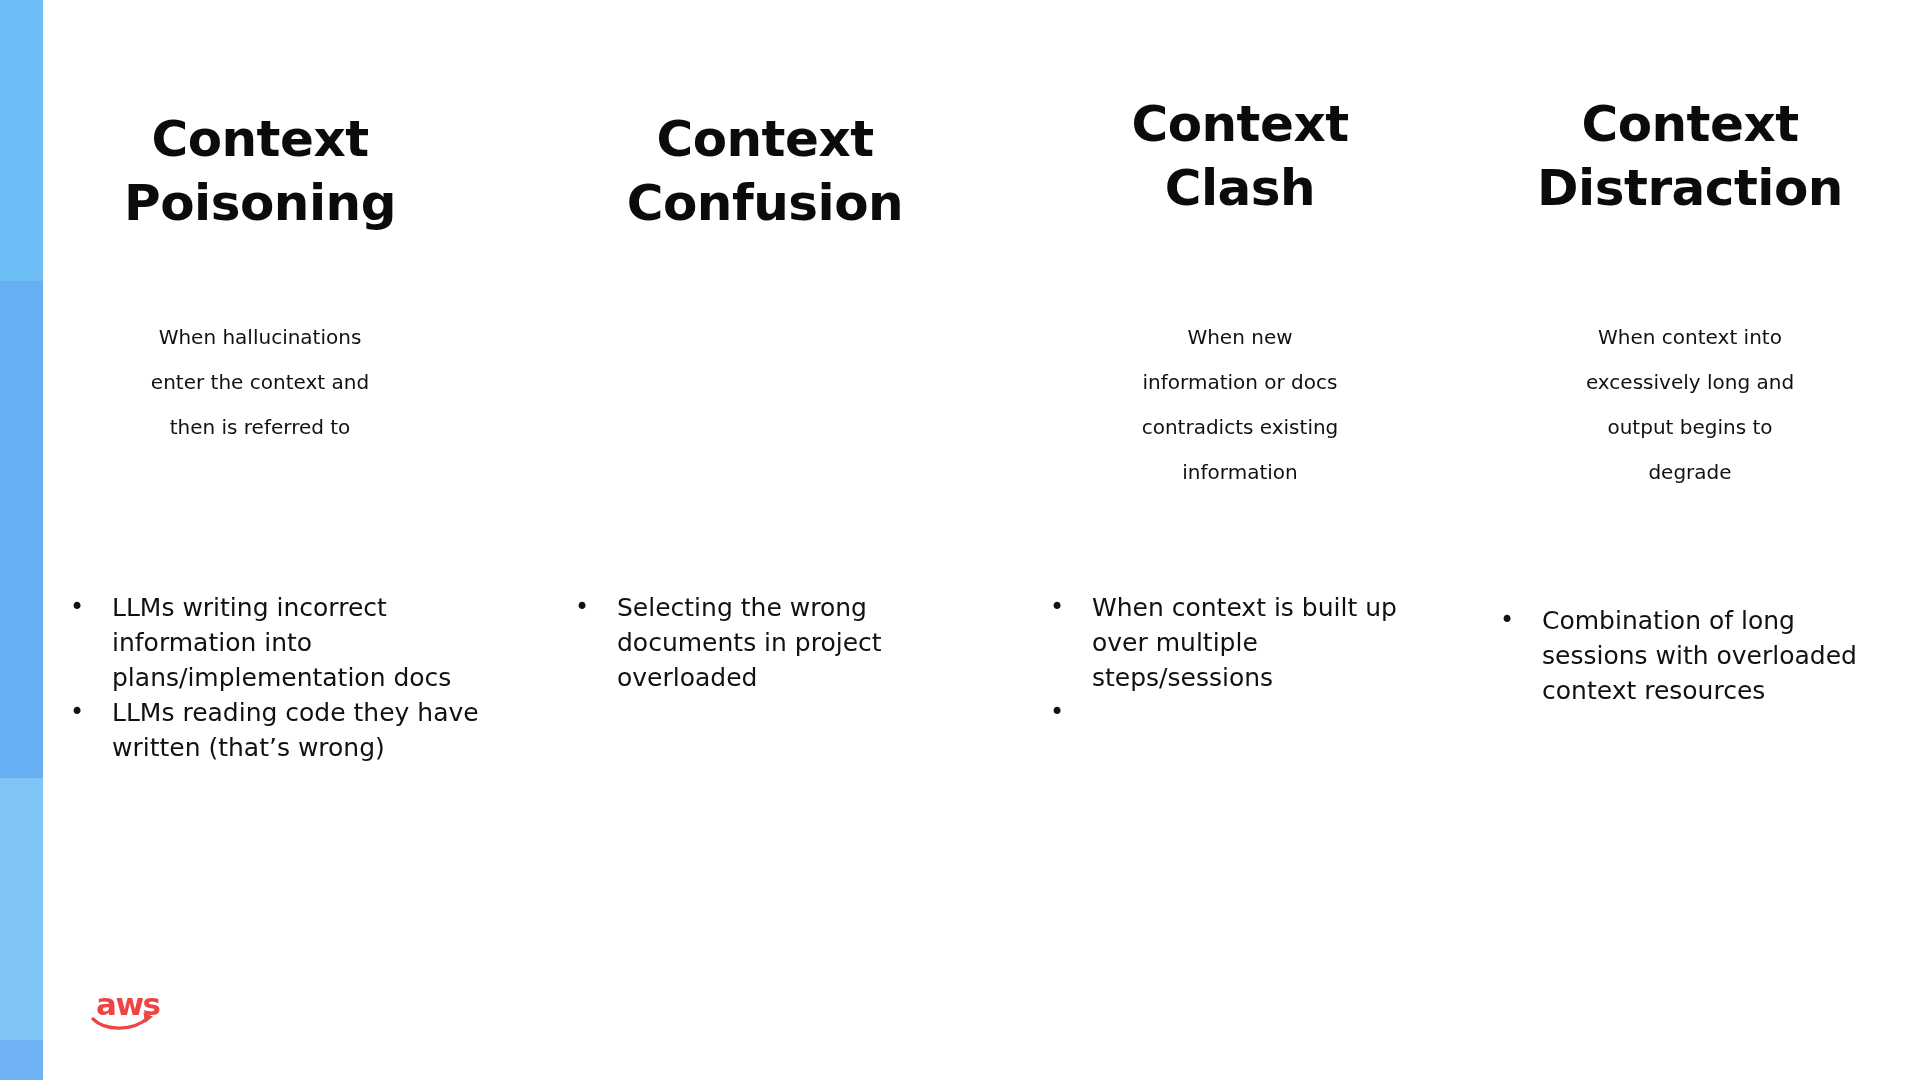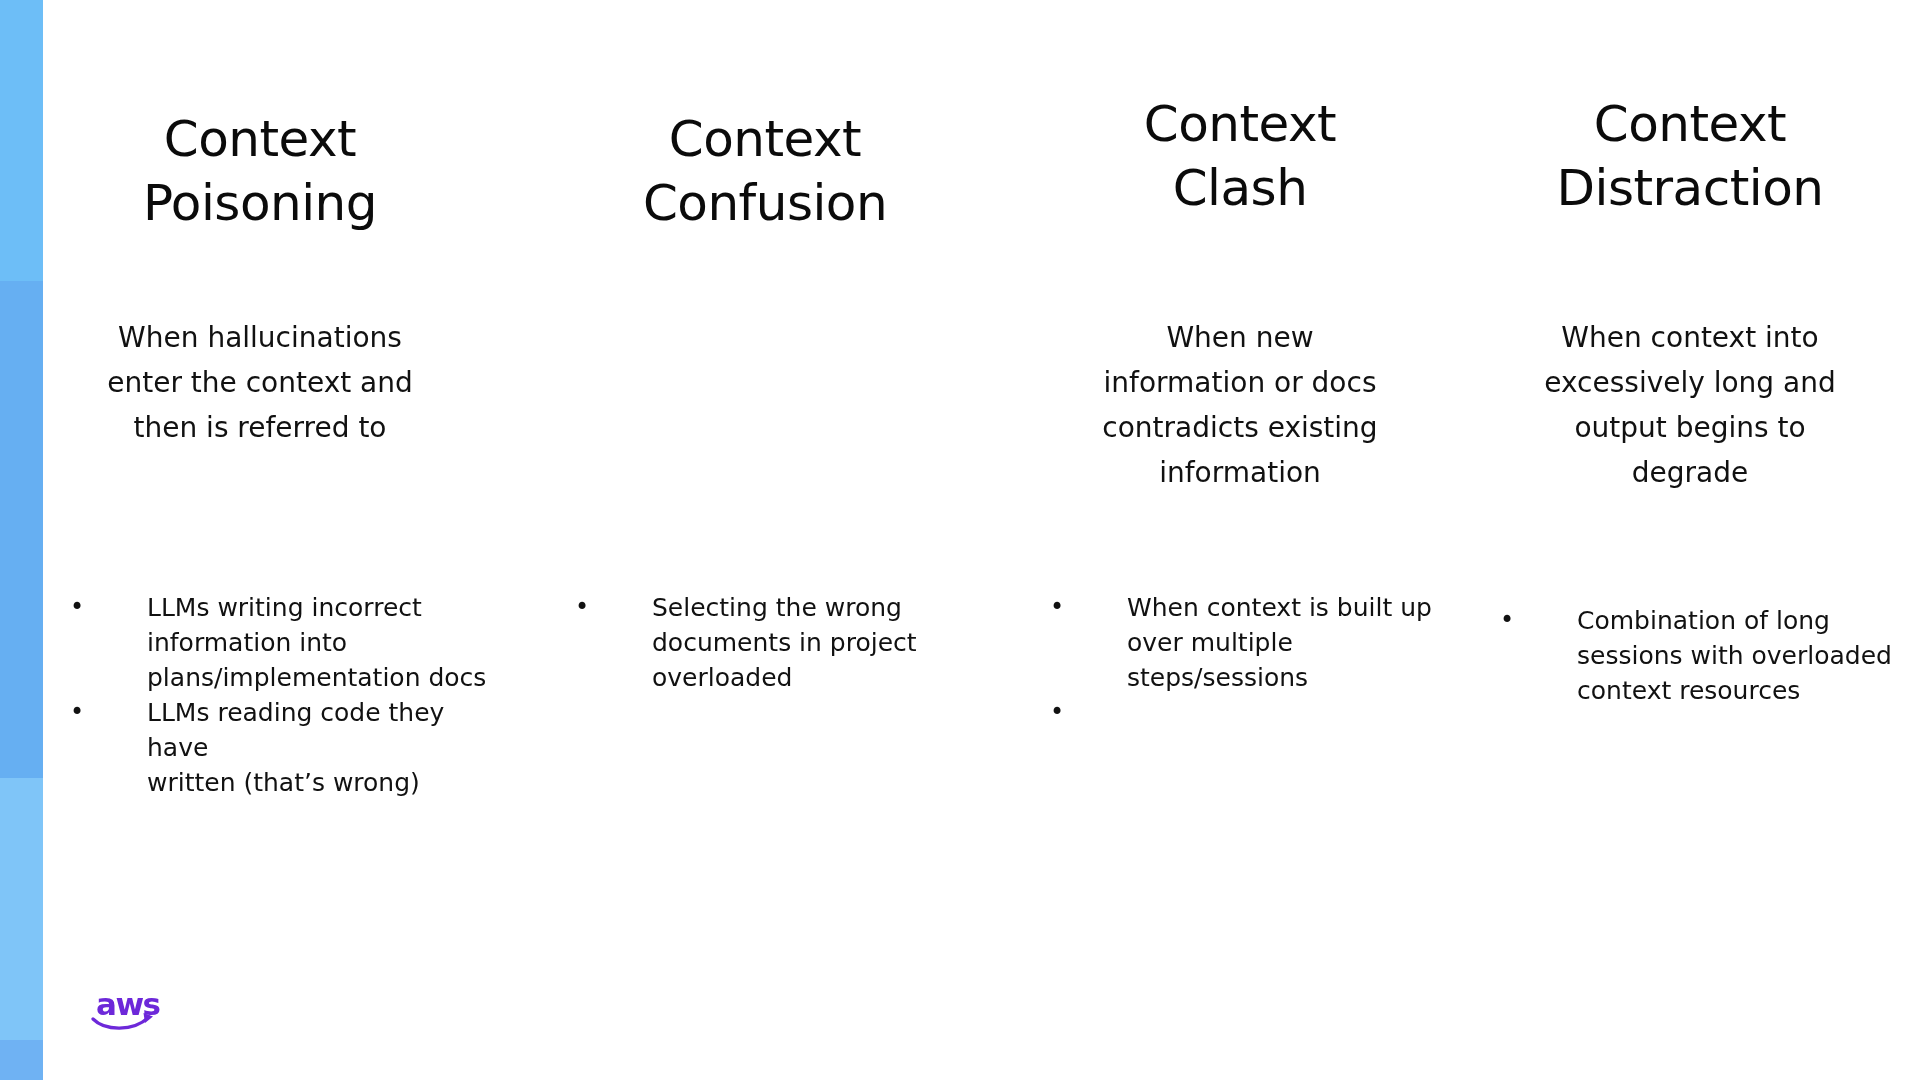--- a/index.html
+++ b/index.html
@@ -43,35 +43,35 @@
 
   .col-title {
     position: absolute;
     top: 107px;
     left: 0;
     width: 100%;
     margin: 0;
     text-align: center;
     font-size: 50px;
     line-height: 64px;
-    font-weight: normal;
+    font-weight: bold;
     letter-spacing: -0.5px;
     white-space: pre-line;
     color: #0b0b0b;
   }
   .col-3 .col-title, .col-4 .col-title { top: 92px; }
 
   .col-subtitle {
     position: absolute;
     top: 315px;
     left: 0;
     width: 100%;
     margin: 0;
     text-align: center;
-    font-size: 28px;
+    font-size: 20px;
     line-height: 45px;
     white-space: pre-line;
   }
 
   .col-bullets {
     position: absolute;
     top: 590px;
     left: 0;
     width: 100%;
     margin: 0;
@@ -85,21 +85,20 @@
   }
   .bullet-marker {
     flex: 0 0 42px;
     font-size: 24px;
     line-height: 35px;
   }
   .bullet-text {
     font-size: 25px;
     line-height: 35px;
     white-space: pre-line;
-    margin-left: 35px;
   }
 
   
   .aws-logo {
     position: absolute;
     left: 90px;
     top: 988px;
     width: 70px;
     height: 52px;
     color: #232f3e;
@@ -182,21 +181,21 @@
     <ul class="col-bullets">
       <li>
         <span class="bullet-marker">•</span>
         <span class="bullet-text">Combination of long
 sessions with overloaded
 context resources</span>
       </li>
     </ul>
   </section>
 
-  <div class="aws-logo" style="color: #6d28d9;">
+  <div class="aws-logo" style="color: #ef4444;">
     <svg viewBox="0 0 70 52">
       <text x="6" y="27" font-size="31" font-weight="600" letter-spacing="-1.5" fill="currentColor" font-family="DejaVu Sans, Liberation Sans, sans-serif" aria-label="aws">aws</text>
       <path d="M3 31 C 15 43, 43 44, 59 29" fill="none" stroke="currentColor" stroke-width="3.2" stroke-linecap="round"></path>
       <polygon points="53.5,25 63,28.5 55,35" fill="currentColor"></polygon>
     </svg>
   </div>
 
 </div>
 
 </body></html>

